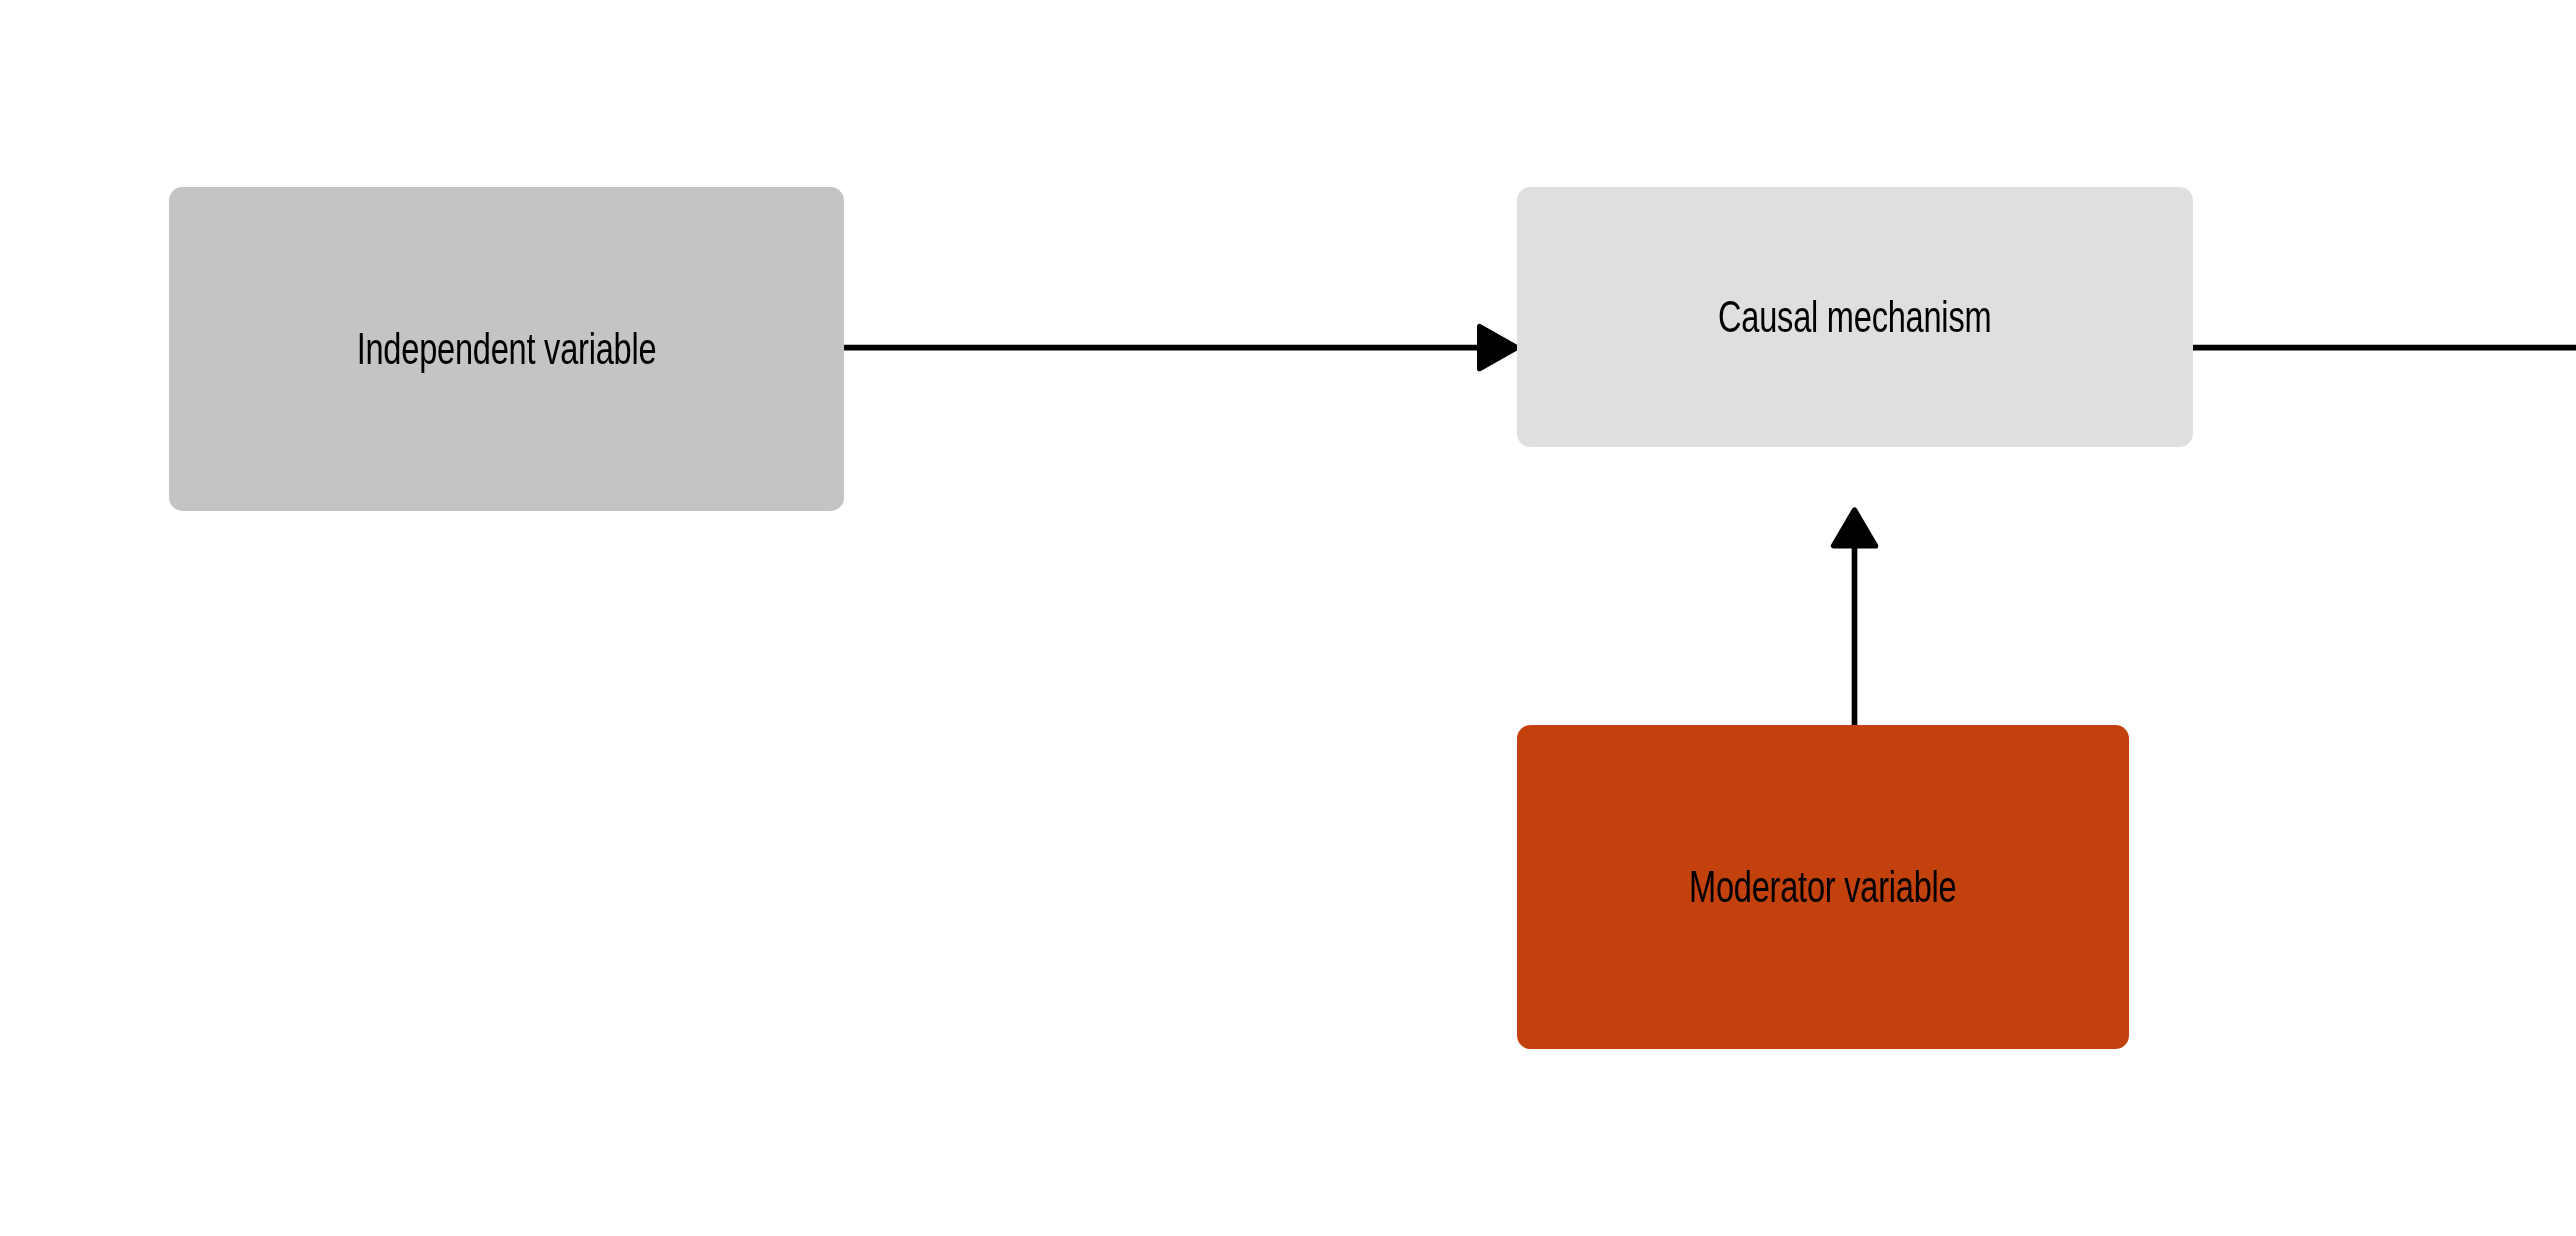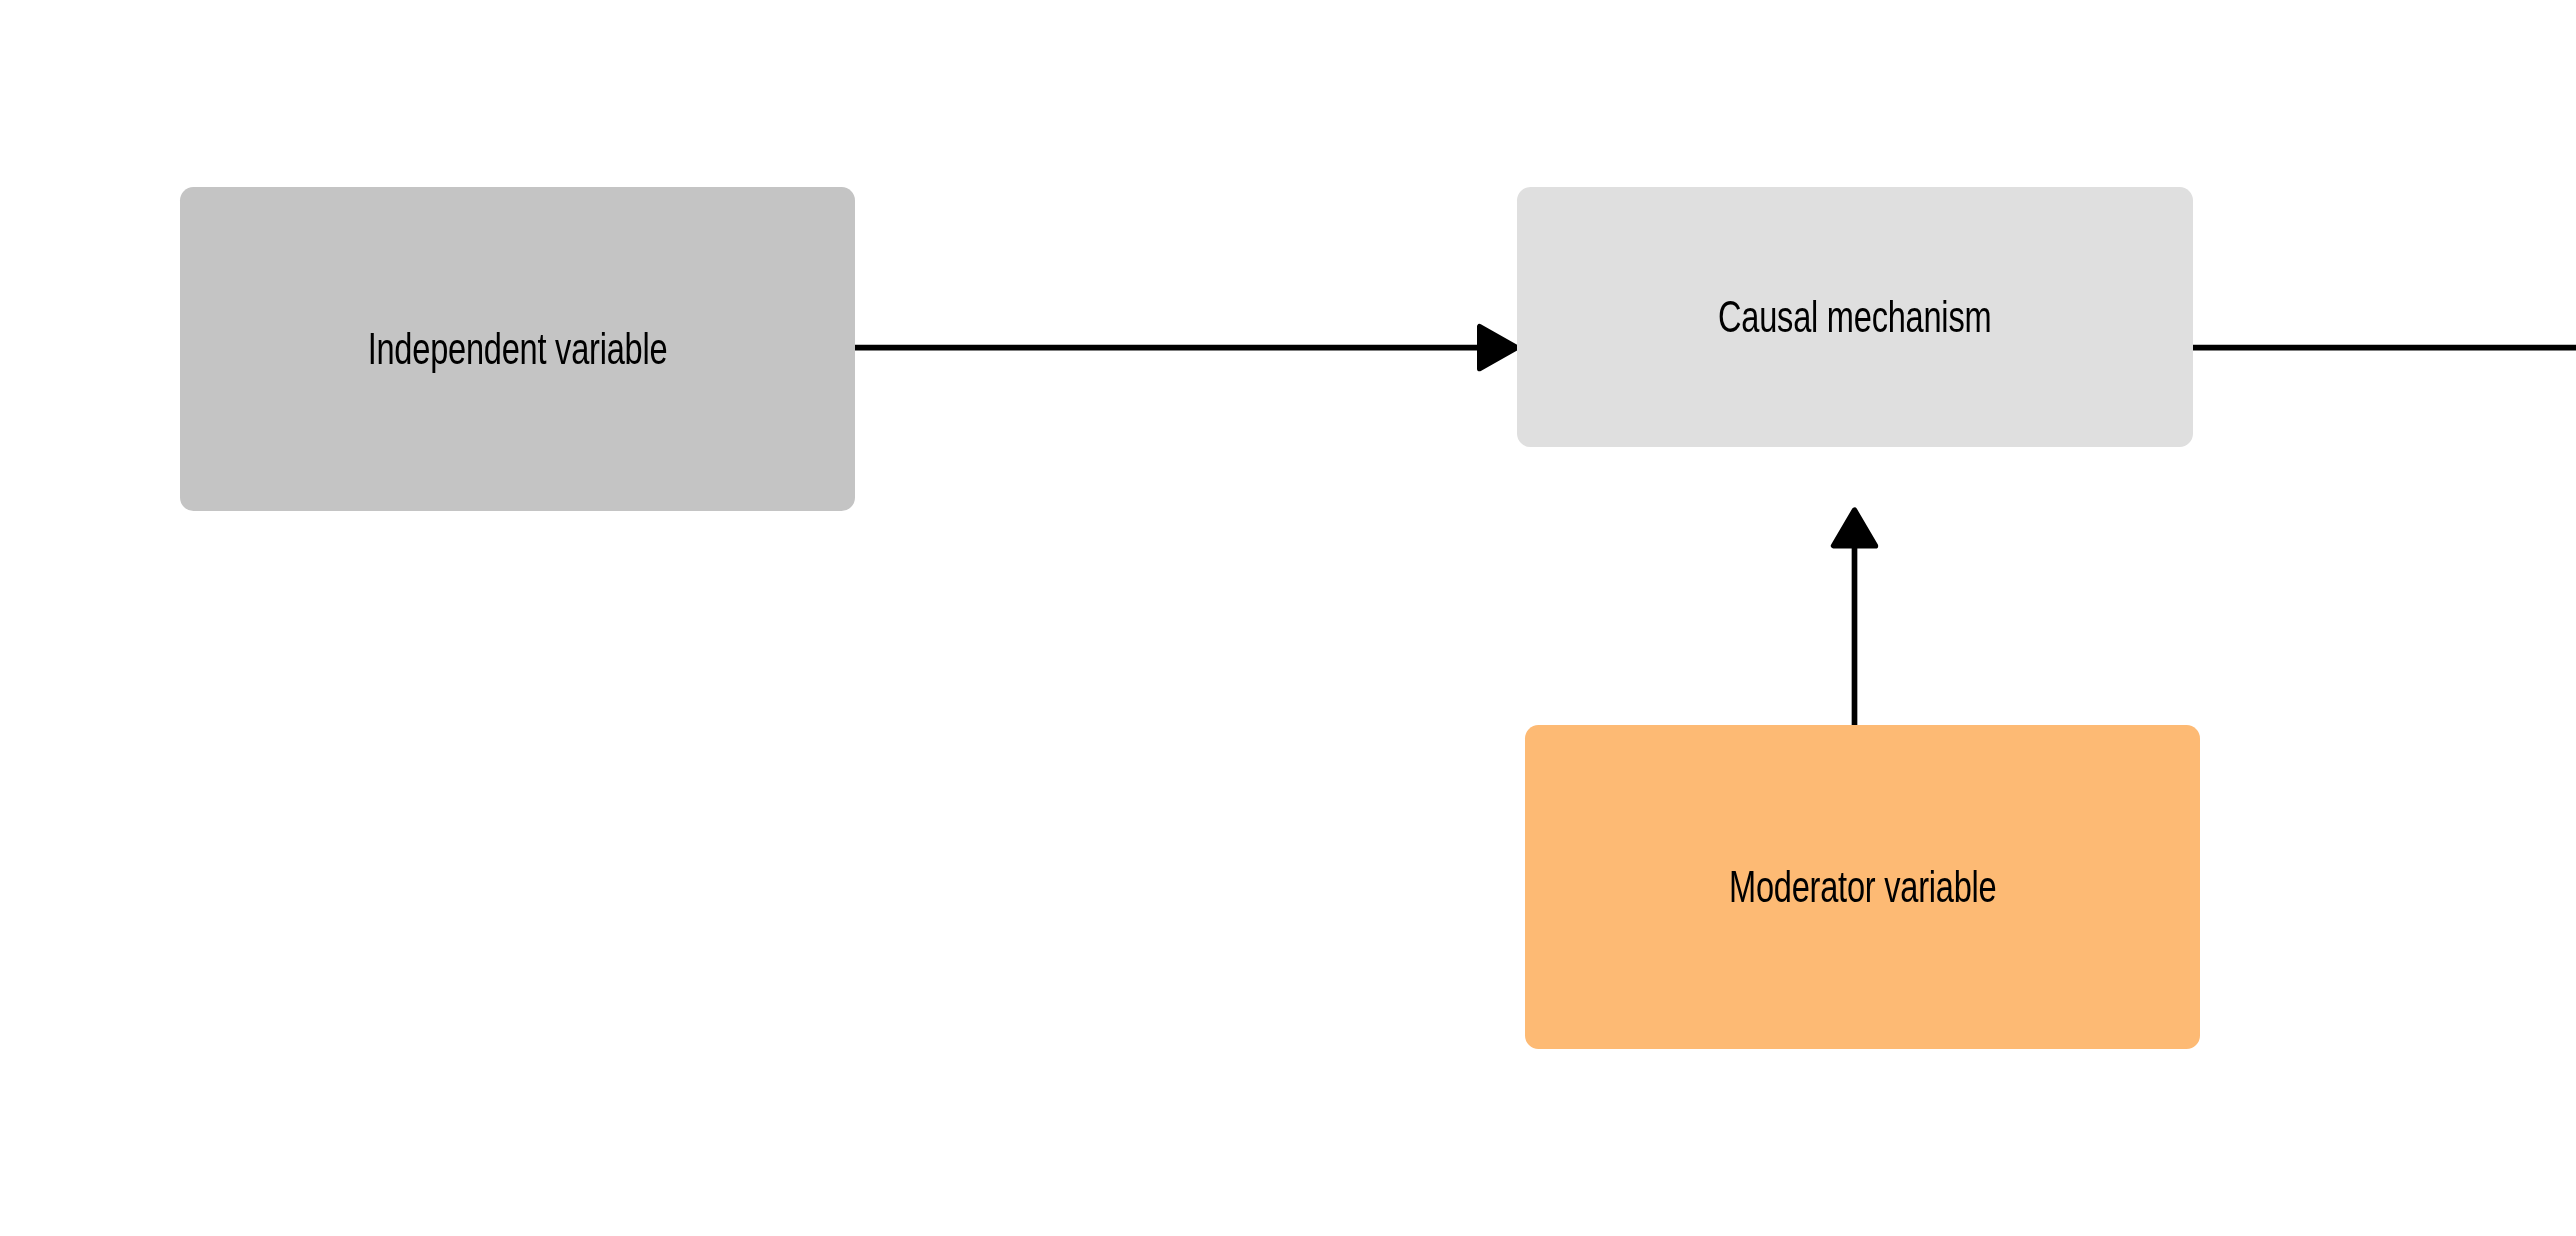--- a/index.html
+++ b/index.html
@@ -64,26 +64,26 @@
       <line x1="4257" y1="675" x2="5498" y2="675" stroke="#000000" stroke-width="11" stroke-linecap="butt"></line>
       <path d="M 5563 675 L 5490 634 L 5490 716 Z" fill="#000000" stroke="#000000" stroke-width="10" stroke-linejoin="round"></path>
     </g>
 
     <g>
       <line x1="3600" y1="1408" x2="3600" y2="1055" stroke="#000000" stroke-width="11" stroke-linecap="butt"></line>
       <path d="M 3600 990 L 3559 1060 L 3641 1060 Z" fill="#000000" stroke="#000000" stroke-width="10" stroke-linejoin="round"></path>
     </g>
   </svg>
 
-  <div class="node-box" style="left:180px; top:187px; width:675px; height:324px; background:#c4c4c4;">
+  <div class="node-box" style="left:169px; top:187px; width:675px; height:324px; background:#c4c4c4;">
     <span class="node-label">Independent variable</span>
   </div>
 
   <div class="node-box" style="left:1517px; top:187px; width:676px; height:260px; background:#dfdfdf;">
     <span class="node-label">Causal mechanism</span>
   </div>
 
-  <div class="node-box" style="left:1517px; top:725px; width:675px; height:324px; background:#fdba74;margin-left:8px;">
+  <div class="node-box" style="left:1517px; top:725px; width:612px; height:324px; background:#c2410c;">
     <span class="node-label">Moderator variable</span>
   </div>
 
 </div>
 
 
 </body></html>

